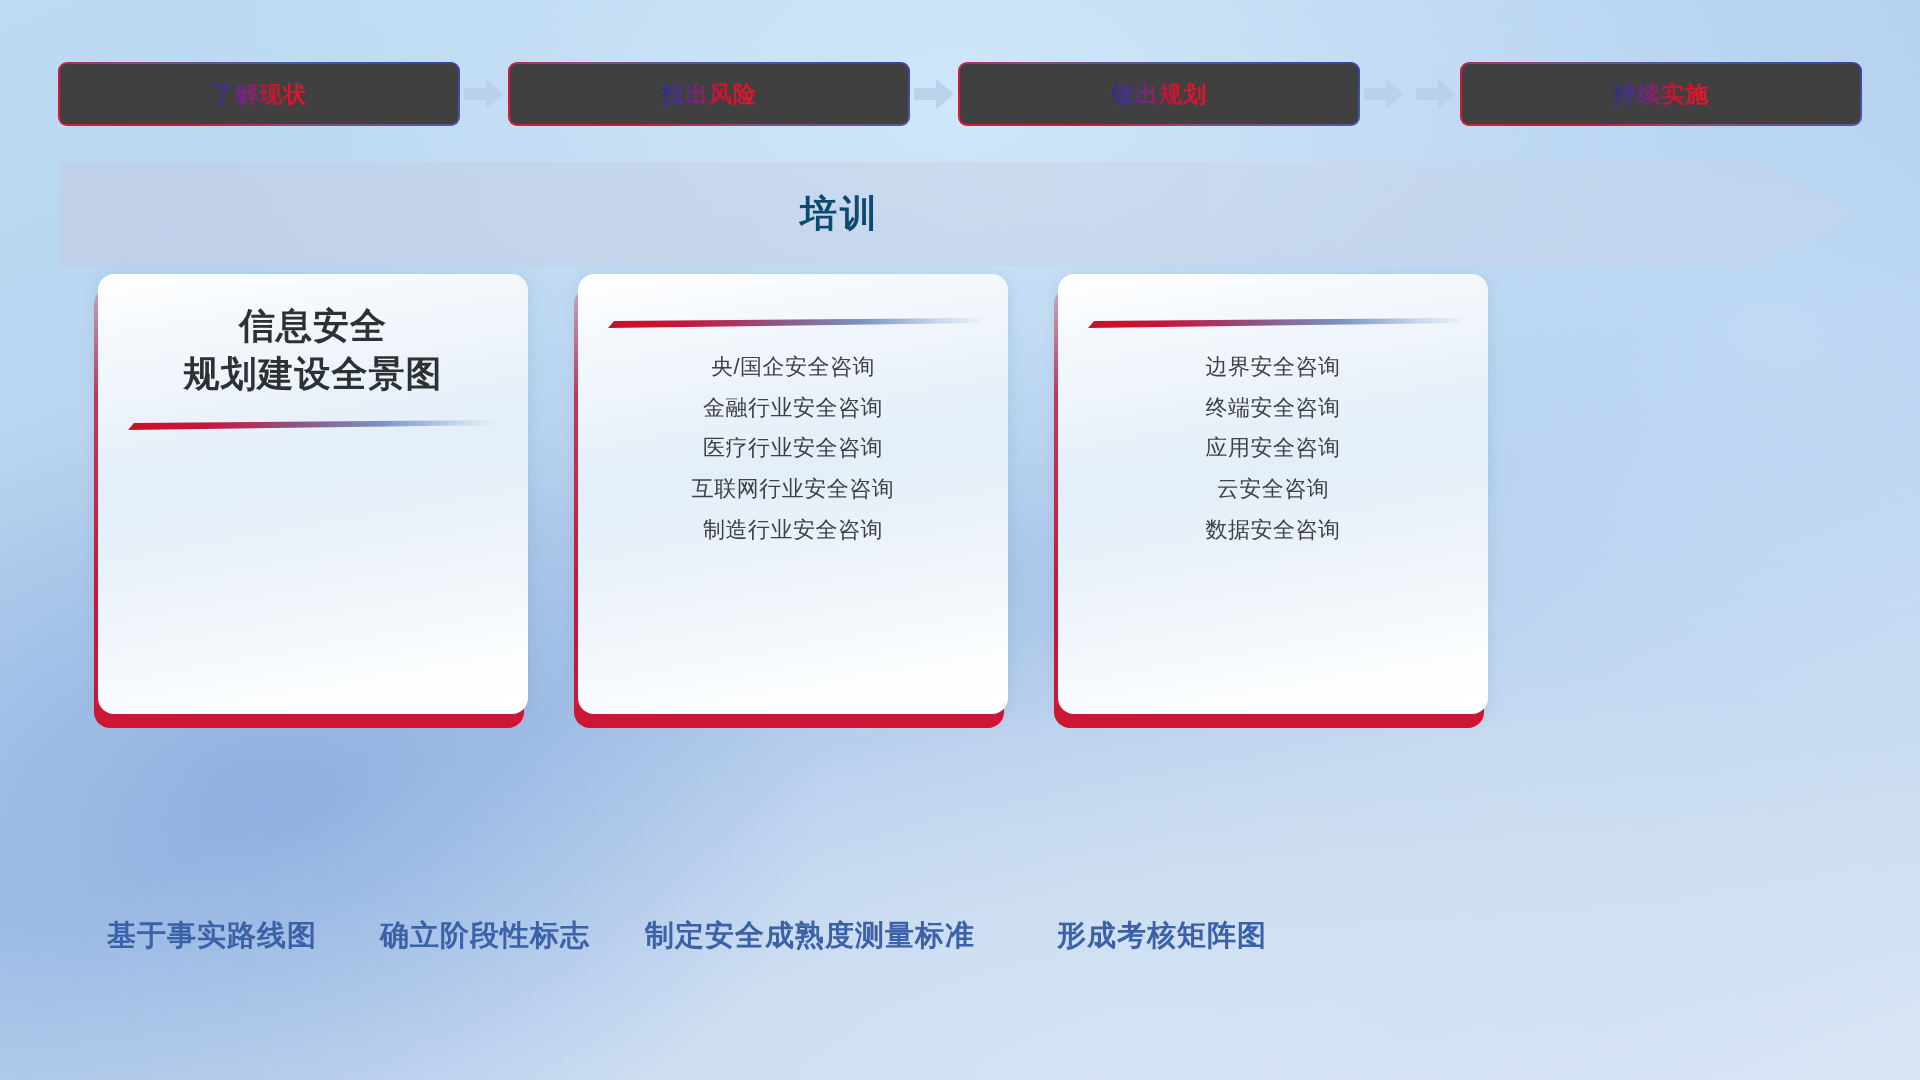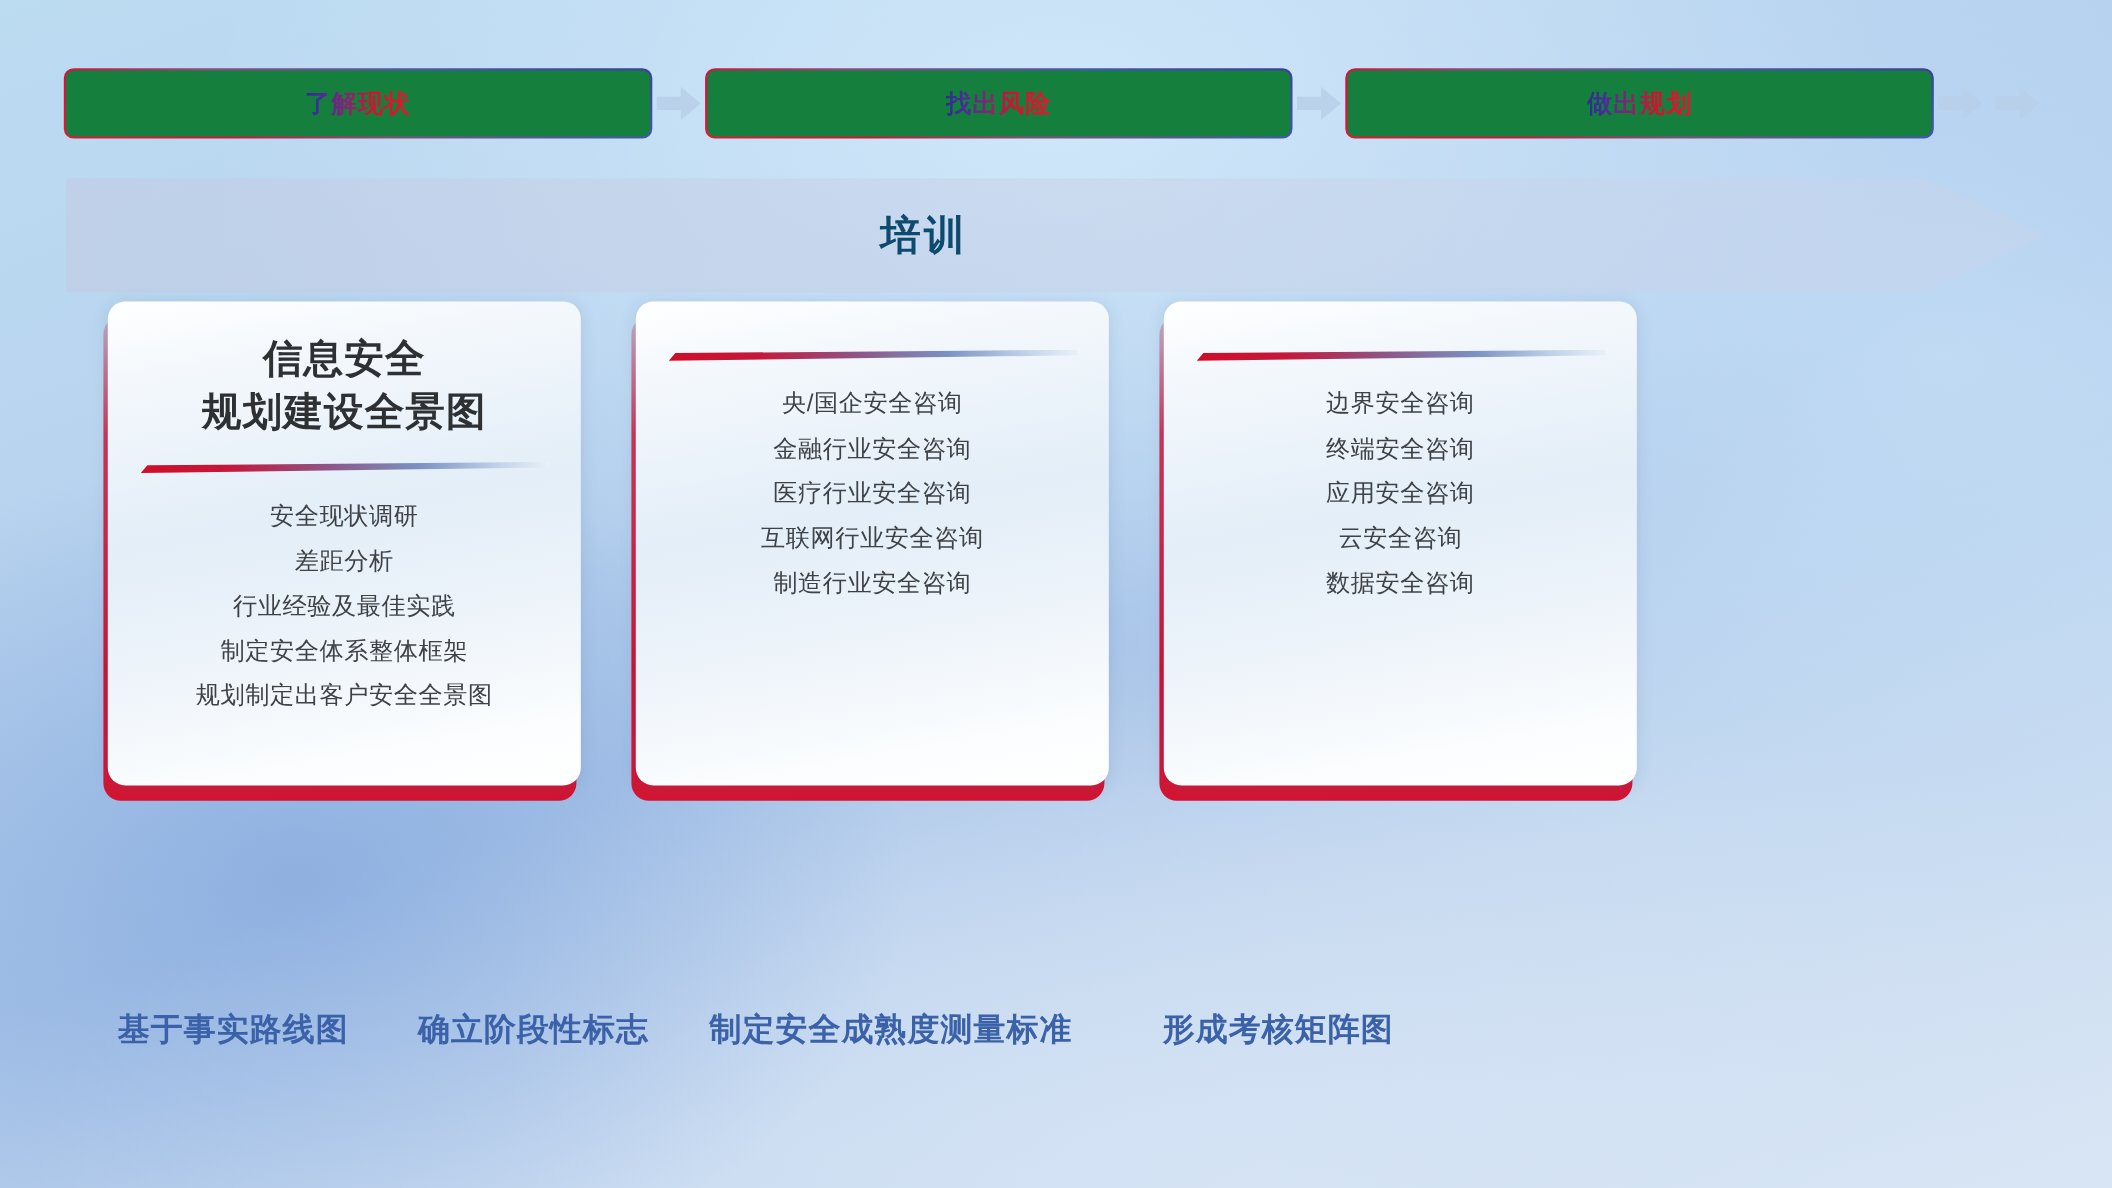--- a/index.html
+++ b/index.html
@@ -25,21 +25,21 @@
     display:flex; align-items:center;
   }
   .step {
     position:relative;
     height:60px; flex:1 1 0;
     display:flex; align-items:center; justify-content:center;
   }
   .step-box {
     position:relative;
     width:100%; height:60px;
-    background:#15803d;
+    background:#404040;
     border-radius:7px;
     display:flex; align-items:center; justify-content:center;
   }
   
   .step-box::before {
     content:"";
     position:absolute; inset:-2px;
     border-radius:9px;
     background:linear-gradient(200deg,#3b3f9c 0%,#4a57ad 28%,#8c4b7e 58%,#d4133a 78%,#e01a34 100%);
     z-index:-1;
@@ -179,20 +179,25 @@
         <path d="M0 9 H22 V0 L40 15 L22 30 V21 H0 Z" fill="#b7cfe8" opacity="0.85"></path>
       </svg>
   </div>
 
   <div class="step-arrow">
     <svg width="40" height="30" viewBox="0 0 40 30">
         <path d="M0 9 H22 V0 L40 15 L22 30 V21 H0 Z" fill="#b7cfe8" opacity="0.85"></path>
       </svg>
   </div>
 
+  <div class="step">
+    <div class="step-box">
+      <span class="step-label">持续实施</span>
+    </div>
+  </div>
 
 </div>
 
 <div id="banner">
   <svg class="bar" viewBox="0 0 1800 104" preserveAspectRatio="none">
     <defs>
       <linearGradient id="bannerGrad" x1="0" y1="0" x2="1" y2="0">
         <stop offset="0%" stop-color="#c2cbe4" stop-opacity="0.62"></stop>
         <stop offset="30%" stop-color="#c6cfe6" stop-opacity="0.55"></stop>
         <stop offset="62%" stop-color="#c9d2e8" stop-opacity="0.48"></stop>
@@ -221,27 +226,20 @@
               <stop offset="22%" stop-color="#c4183c"></stop>
               <stop offset="46%" stop-color="#8e5586"></stop>
               <stop offset="68%" stop-color="#7b91c4"></stop>
               <stop offset="88%" stop-color="#c3d5ea"></stop>
               <stop offset="100%" stop-color="#eaf1f8"></stop>
             </linearGradient>
           </defs>
           <path d="M8 3 L374 0 L374 5 L2 10 Z" fill="url(#divGrad0)"></path>
         </svg>
       </div>
-      <ul class="card-list">
-        <li>安全现状调研</li>
-        <li>差距分析</li>
-        <li>行业经验及最佳实践</li>
-        <li>制定安全体系整体框架</li>
-        <li>规划制定出客户安全全景图</li>
-      </ul>
     </div>
   </div>
 
   <div class="card">
     <div class="card-shadow"></div>
     <div class="card-body">
       <div class="divider" style="margin-top:44px">
         <svg width="374" height="12" viewBox="0 0 374 12">
           <defs>
             <linearGradient id="divGrad1" x1="0" y1="0" x2="1" y2="0">

